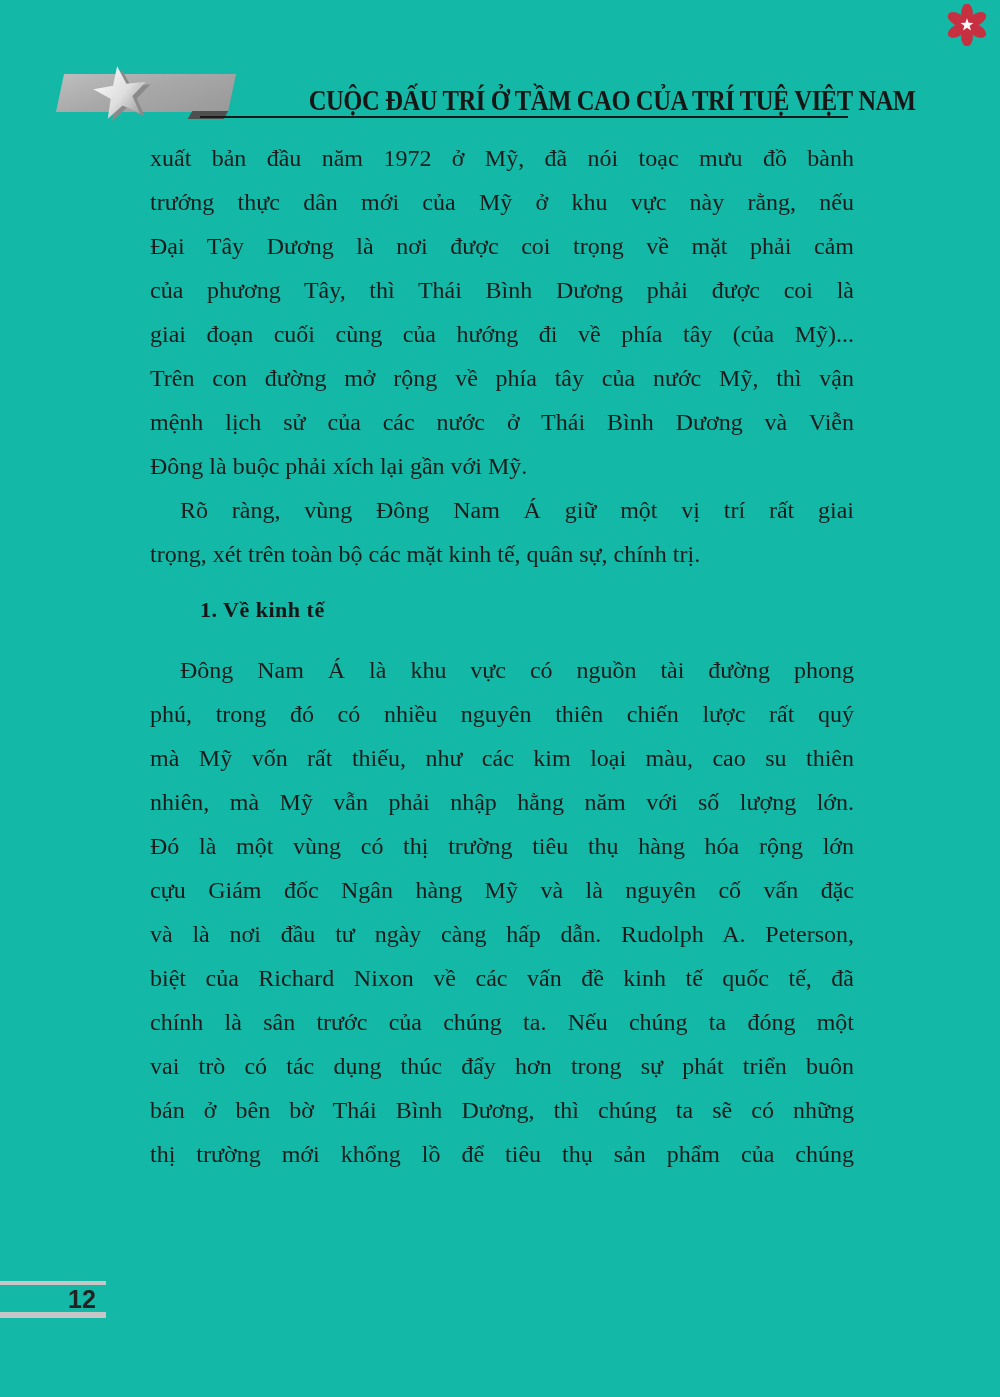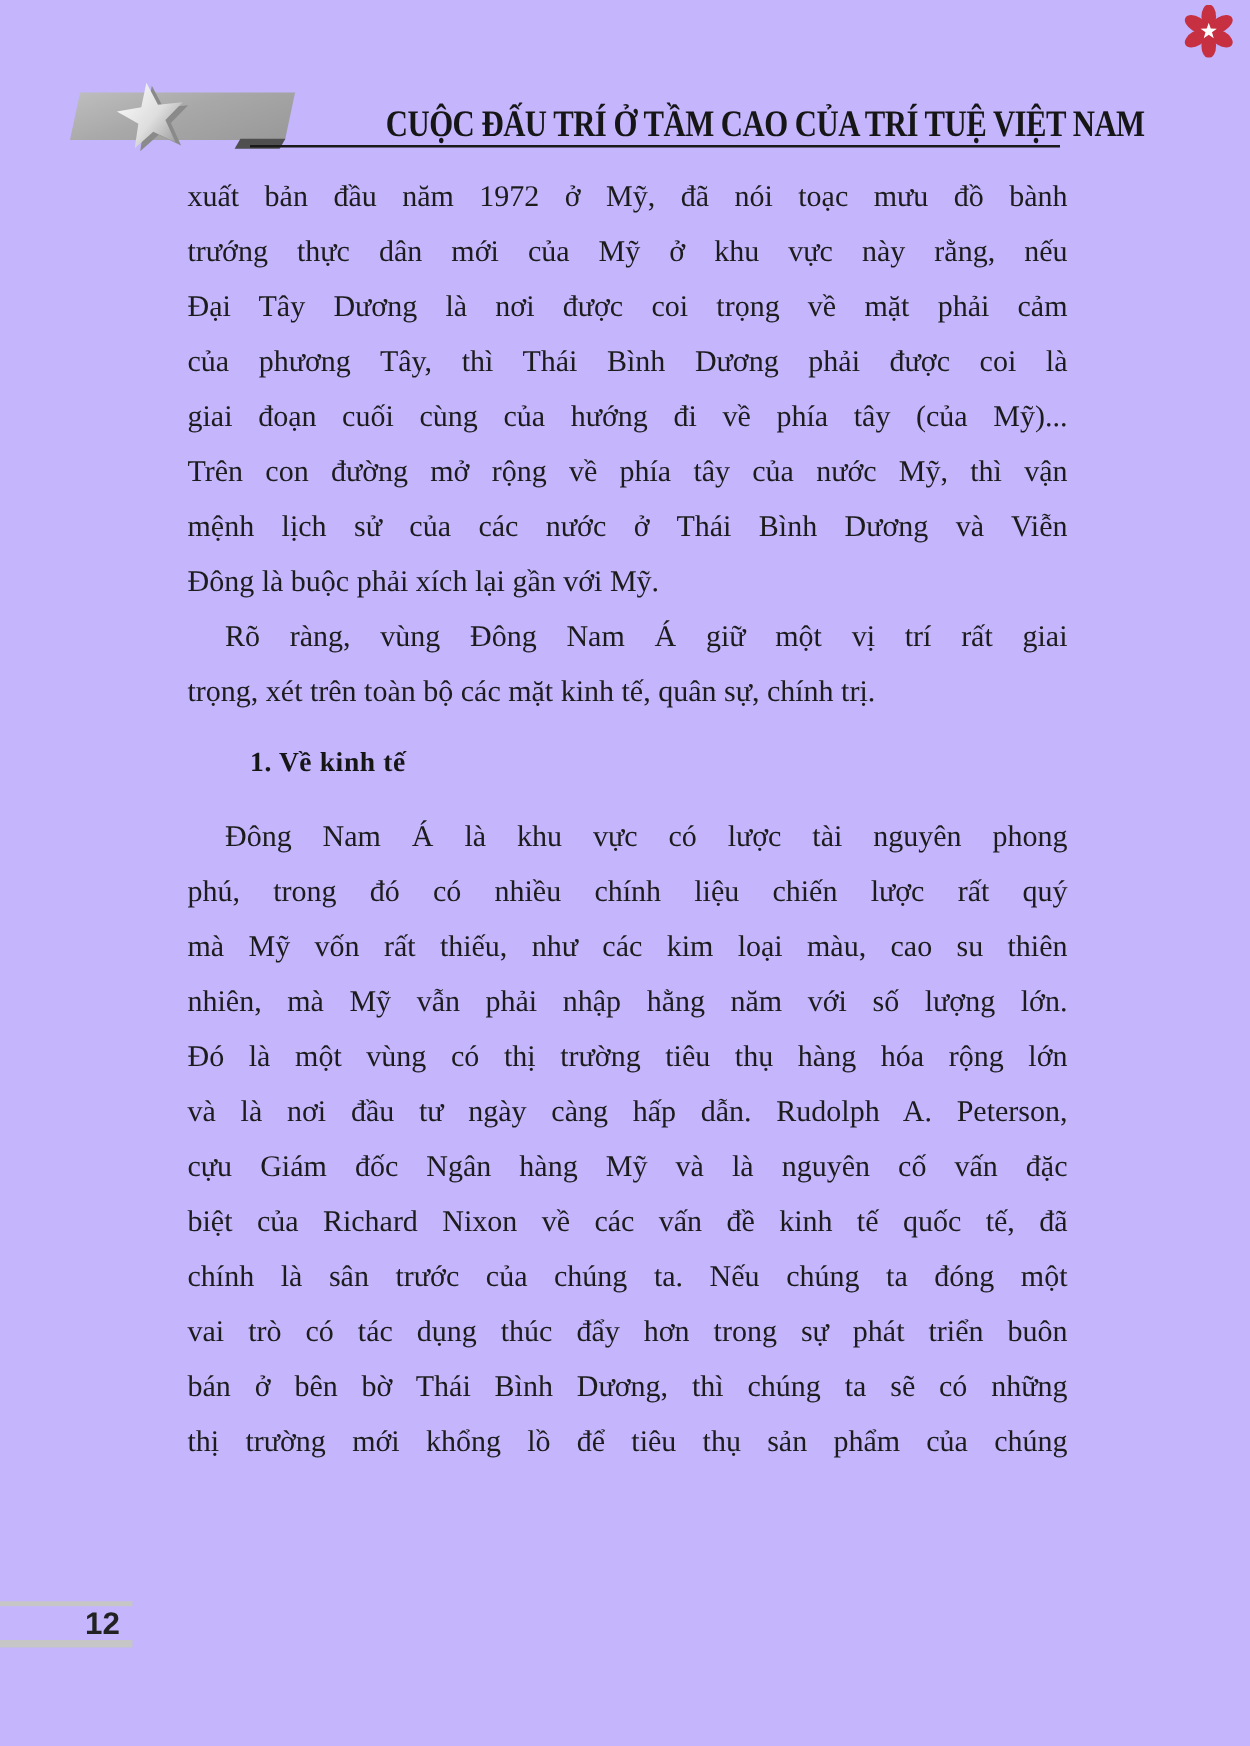--- a/index.html
+++ b/index.html
@@ -1,17 +1,17 @@
 <!DOCTYPE html>
 <html><head>
 <meta charset="utf-8">
 <style>
   html,body{margin:0;padding:0;background:#e8e8e8;}
   .page{
-    position:relative;width:1000px;height:1397px;background:#c4b5fd;
+    position:relative;width:1000px;height:1397px;background:#14b8a6;
     margin:0 auto;overflow:hidden;
     font-family:"Liberation Serif","DejaVu Serif",serif;color:#1f1f1f;
   }
   
   .flower{position:absolute;top:4px;right:12px;width:42px;height:42px;}
   
   .banner{
     position:absolute;left:56px;top:74px;width:172px;height:38px;
     transform:skewX(-12deg);transform-origin:0 100%;
     background:linear-gradient(160deg,#bdbdbd 0%,#a8a8a8 45%,#999999 100%);
@@ -100,27 +100,27 @@
     <div class="jline">giai đoạn cuối cùng của hướng đi về phía tây (của Mỹ)...</div>
     <div class="jline">Trên con đường mở rộng về phía tây của nước Mỹ, thì vận</div>
     <div class="jline">mệnh lịch sử của các nước ở Thái Bình Dương và Viễn</div>
     <div class="jline end">Đông là buộc phải xích lại gần với Mỹ.</div>
 
     <div class="jline indent">Rõ ràng, vùng Đông Nam Á giữ một vị trí rất giai</div>
     <div class="jline end">trọng, xét trên toàn bộ các mặt kinh tế, quân sự, chính trị.</div>
 
     <div class="section-heading">1. Về kinh tế</div>
 
-    <div class="jline indent">Đông Nam Á là khu vực có lược tài nguyên phong</div>
-    <div class="jline">phú, trong đó có nhiều chính liệu chiến lược rất quý</div>
+    <div class="jline indent">Đông Nam Á là khu vực có nguồn tài đường phong</div>
+    <div class="jline">phú, trong đó có nhiều nguyên thiên chiến lược rất quý</div>
     <div class="jline">mà Mỹ vốn rất thiếu, như các kim loại màu, cao su thiên</div>
     <div class="jline">nhiên, mà Mỹ vẫn phải nhập hằng năm với số lượng lớn.</div>
     <div class="jline">Đó là một vùng có thị trường tiêu thụ hàng hóa rộng lớn</div>
+    <div class="jline">cựu Giám đốc Ngân hàng Mỹ và là nguyên cố vấn đặc</div>
     <div class="jline">và là nơi đầu tư ngày càng hấp dẫn. Rudolph A. Peterson,</div>
-    <div class="jline">cựu Giám đốc Ngân hàng Mỹ và là nguyên cố vấn đặc</div>
     <div class="jline">biệt của Richard Nixon về các vấn đề kinh tế quốc tế, đã</div>
     <div class="jline">chính là sân trước của chúng ta. Nếu chúng ta đóng một</div>
     <div class="jline">vai trò có tác dụng thúc đẩy hơn trong sự phát triển buôn</div>
     <div class="jline">bán ở bên bờ Thái Bình Dương, thì chúng ta sẽ có những</div>
     <div class="jline">thị trường mới khổng lồ để tiêu thụ sản phẩm của chúng</div>
   </div>
 
   <div class="footer-bar-top"></div>
   <div class="page-number">12</div>
   <div class="footer-bar-bottom"></div>

